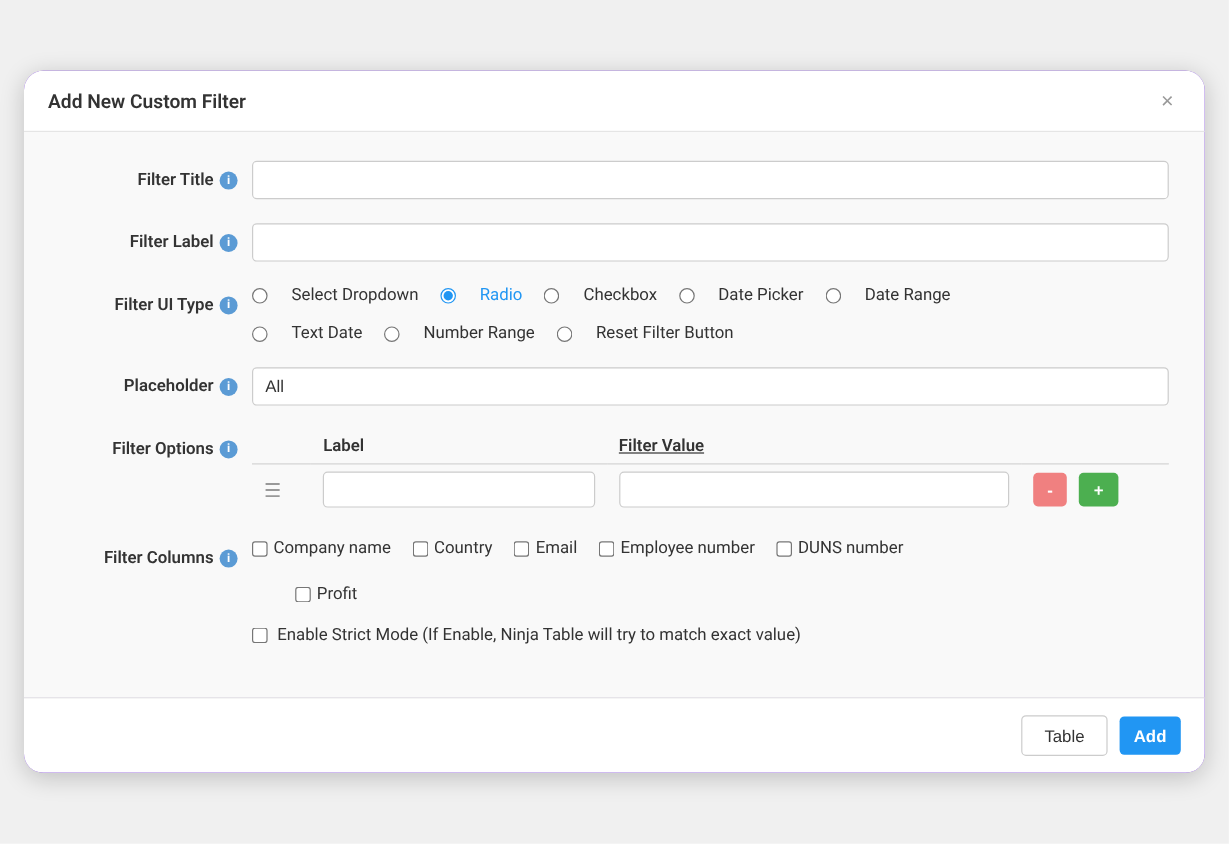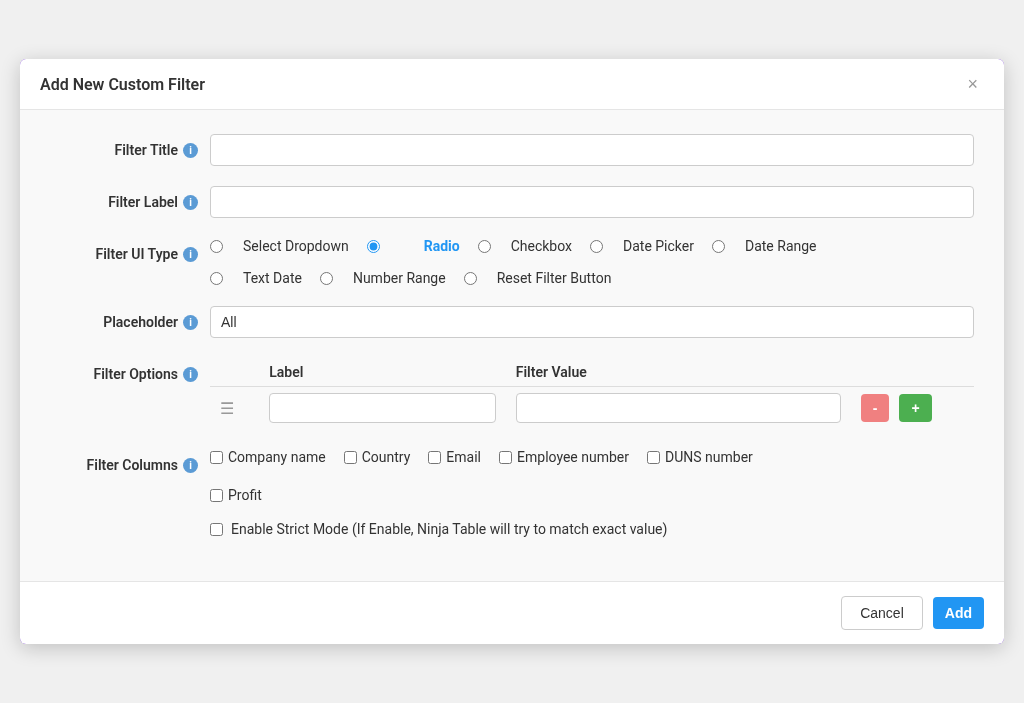--- a/index.html
+++ b/index.html
@@ -7,21 +7,21 @@
       font-family: -apple-system, BlinkMacSystemFont, "Segoe UI", Roboto, sans-serif;
       background: #f0f0f0;
       display: flex;
       align-items: center;
       justify-content: center;
       min-height: 100vh;
       padding: 20px;
     }
     .modal {
       background: #6d28d9;
-      border-radius: 6px;
+      border-radius: 16px;
       width: 1000px;
       max-width: 100%;
       box-shadow: 0 4px 20px rgba(0,0,0,0.2);
       overflow: hidden;
     }
     .modal-header {
       display: flex;
       align-items: center;
       justify-content: space-between;
       padding: 14px 20px;
@@ -112,22 +112,21 @@
       font-size: 14px;
       color: #333;
       cursor: pointer;
     }
     .radio-item input[type="radio"] {
       cursor: pointer;
       accent-color: #2196f3;
     }
     .radio-label-blue {
       color: #2196f3;
-      font-weight: 700;
-      margin-left: 24px;
+      font-weight: 400;
     }
     
     .filter-options-table {
       width: 100%;
       border-collapse: collapse;
     }
     .filter-options-table th {
       text-align: left;
       font-size: 14px;
       font-weight: 600;
@@ -191,20 +190,21 @@
       margin-right: 18px;
       font-size: 14px;
       color: #333;
       cursor: pointer;
     }
     .checkbox-item input[type="checkbox"] {
       cursor: pointer;
     }
     .checkbox-row2 {
       margin-top: 6px;
+      margin-left: 36px;
     }
     
     .strict-mode-row {
       display: flex;
       align-items: center;
       gap: 8px;
       margin-top: 18px;
       font-size: 14px;
       color: #333;
     }
@@ -235,21 +235,21 @@
       border: none;
       border-radius: 4px;
       background: #2196f3;
       color: #fff;
       font-size: 14px;
       font-weight: 600;
       cursor: pointer;
     }
     .col-handle { width: 40px; }
     .col-label { width: 200px; }
-    .col-value { width: 280px; }
+    .col-value { width: 280px; text-decoration: underline; }
     .col-actions { width: 100px; }
   </style>
 </head>
 <body>
 
 <div class="modal">
 
   <div class="modal-header">
     <span class="modal-title">Add New Custom Filter</span>
     <button class="close-btn">×</button>
@@ -412,16 +412,16 @@
         <div class="strict-mode-row">
           <input type="checkbox" style="">
           <span>Enable Strict Mode (If Enable, Ninja Table will try to match exact value)</span>
         </div>
       </div>
     </div>
 
   </div>
 
   <div class="modal-footer">
-    <button class="btn-cancel">Cancel</button>
+    <button class="btn-cancel">Table</button>
     <button class="btn-add">Add</button>
   </div>
 </div>
 
 </body></html>

